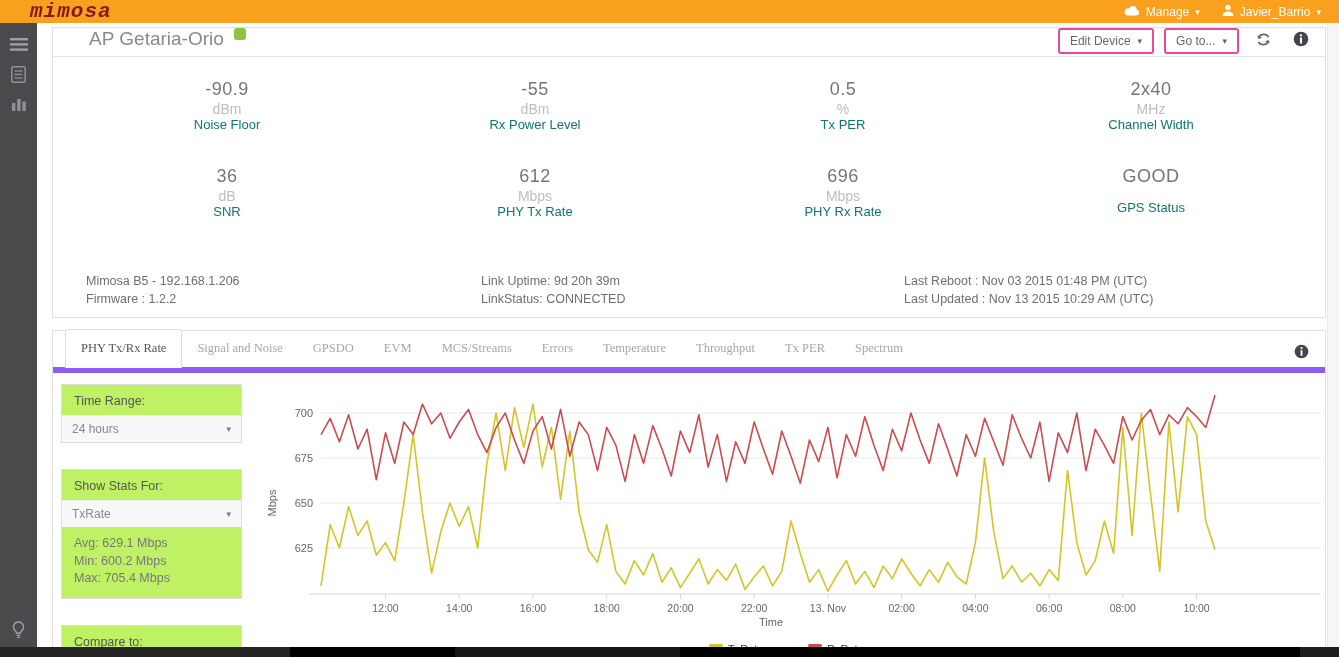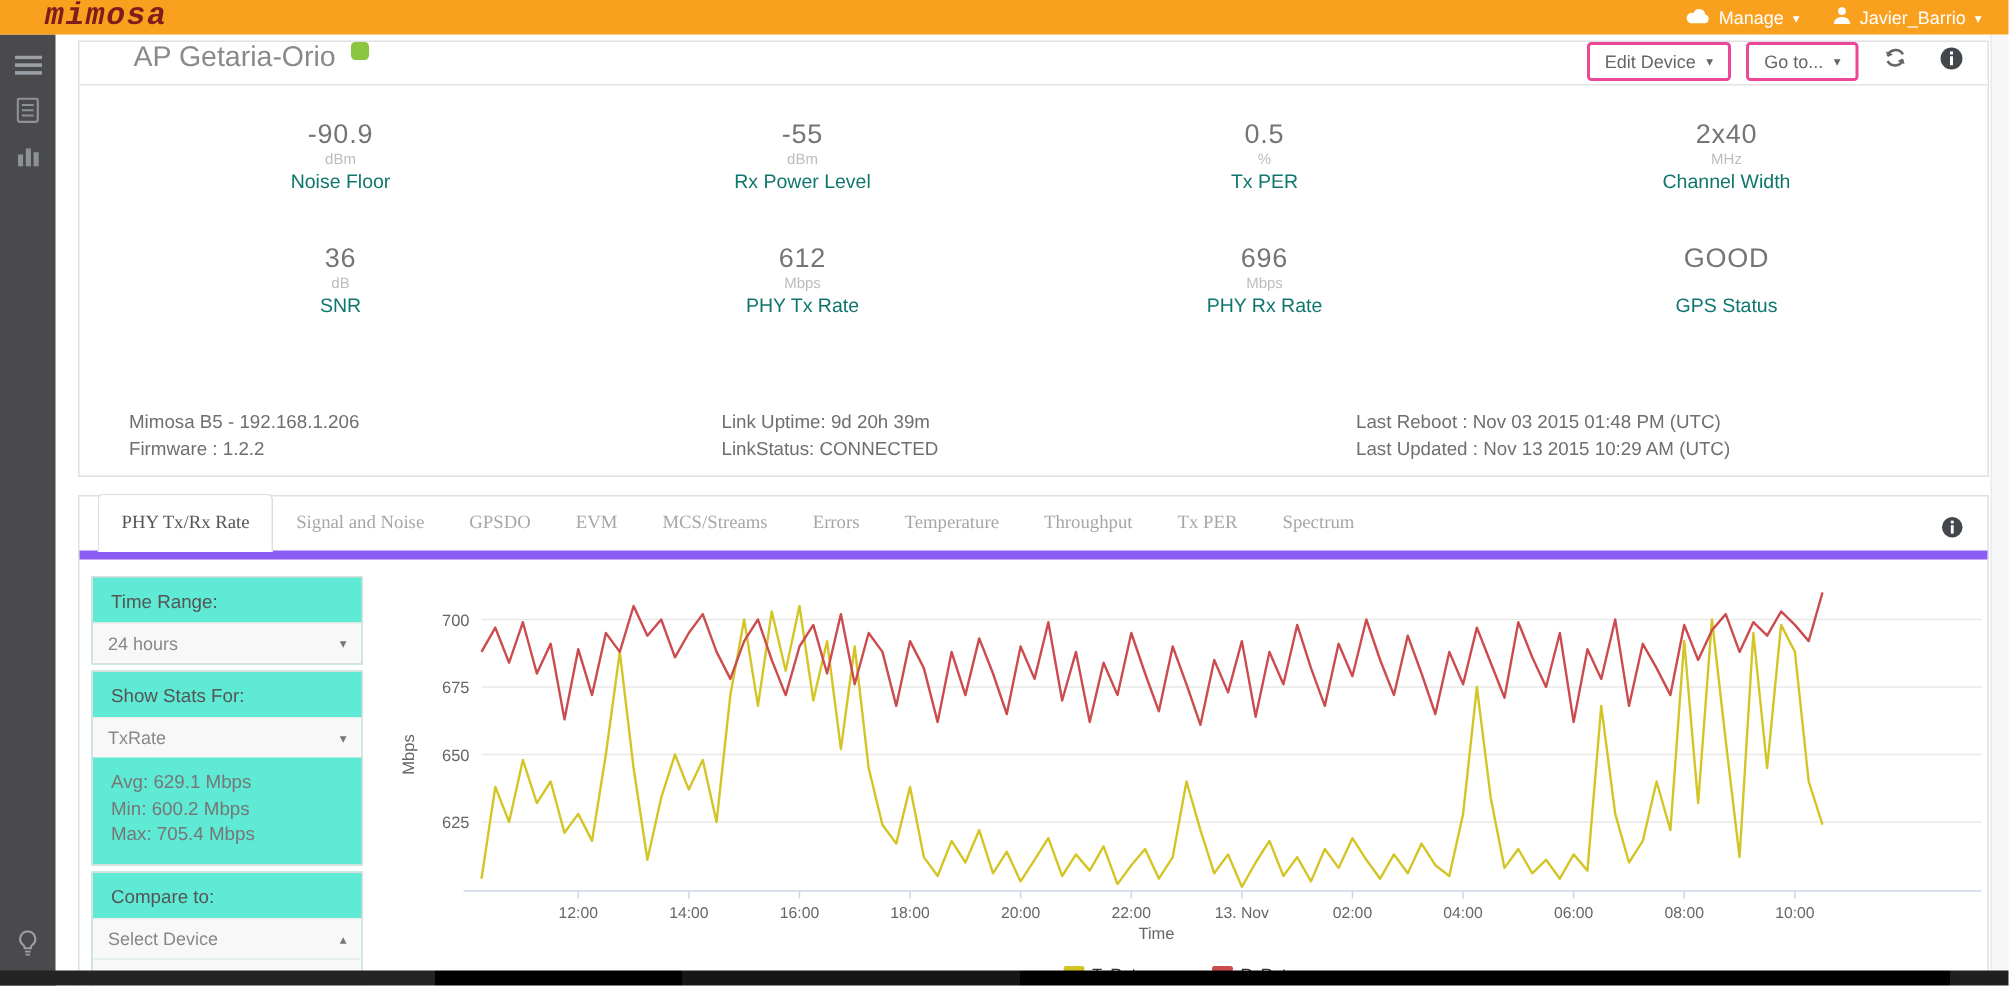--- a/index.html
+++ b/index.html
@@ -28,37 +28,37 @@
   .device-title { font-size:19px; color:#8a8a8a; }
   .status-dot { width:12px; height:12px; border-radius:3px; background:#8bc53f; margin-left:10px; }
   .header-actions { margin-left:auto; display:flex; align-items:center; gap:10px; }
   .btn { height:26px; padding:0 10px; border:2px solid #ec4899; border-radius:3px; background:#fff;
     color:#666; font-size:12px; display:flex; align-items:center; gap:7px; cursor:pointer; }
   .icon-btn { width:28px; height:26px; display:flex; align-items:center; justify-content:center; cursor:pointer; }
 
   .stats-grid { display:grid; grid-template-columns:repeat(4,1fr); padding:22px 20px 0 20px; row-gap:34px; }
   .stat { text-align:center; }
   .stat-value { font-size:18px; font-weight:300; color:#757575; letter-spacing:0.5px; }
-  .stat-unit { font-size:10px; color:#bdbdbd; margin-top:1px; min-height:12px; }
+  .stat-unit { font-size:14px; color:#bdbdbd; margin-top:1px; min-height:12px; }
   .stat-label { font-size:13px; color:#0f766e; margin-top:0; }
 
   .device-footer { position:absolute; left:33px; bottom:8px; right:10px; display:flex;
     font-size:12.5px; color:#6f6f6f; line-height:1.5; }
   .foot-col1 { width:395px; } .foot-col2 { width:423px; }
 
   .tab-card { position:absolute; left:52px; top:330px; width:1274px; height:327px;
     border:1px solid #e0e0e0; border-bottom:none; background:#fff; }
   .tab-row { position:relative; height:42px; border-bottom:6px solid #8b5cf6; display:flex; align-items:flex-end; padding-left:12px;font-family:Liberation Serif, serif; }
   .tab { font-size:12.5px; color:#a7a7a7; padding:11px 15px; cursor:pointer; white-space:nowrap; }
   .tab.active { color:#555; background:#fff; border:1px solid #ddd; border-bottom:1px solid #fff;
     border-radius:4px 4px 0 0; margin-bottom:-1px; }
   .tab-info { position:absolute; right:16px; top:13px; }
 
   .controls { position:absolute; left:8px; top:53px; width:181px; }
-  .ctrl-box { border:1px solid #ddd; background:#5eead4; margin-bottom:4px; }
+  .ctrl-box { border:1px solid #ddd; background:#bef264; margin-bottom:26px; }
   .ctrl-label { font-size:12.5px; color:#555; padding:9px 12px 7px 12px; }
   .ctrl-select { height:27px; background:#f8f8f8; border-top:1px solid #ededed; display:flex;
     align-items:center; padding:0 10px; font-size:12px; color:#888; cursor:pointer; }
   .ctrl-select .sel-caret { margin-left:auto; font-size:9px; color:#777; }
   .ctrl-stats { padding:8px 12px 10px 12px; font-size:12.5px; color:#777; line-height:1.4; }
 
   .chart-wrap { position:absolute; left:210px; top:50px; width:1064px; height:280px; }
   svg text { font-family:"Liberation Sans", sans-serif; }
 
   .bottombar { position:absolute; left:0; bottom:0; width:1339px; height:10px; z-index:20;

